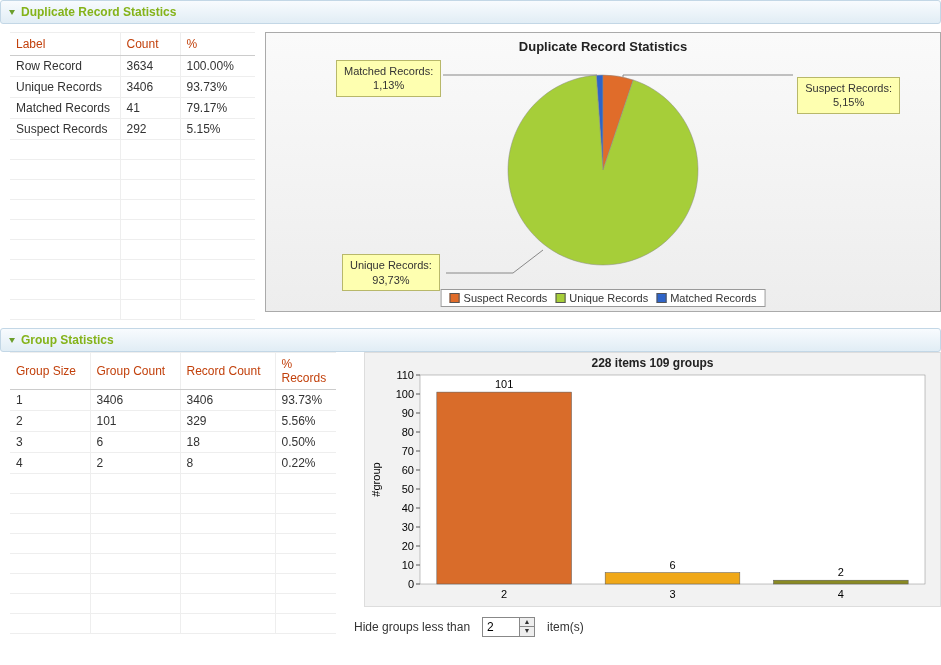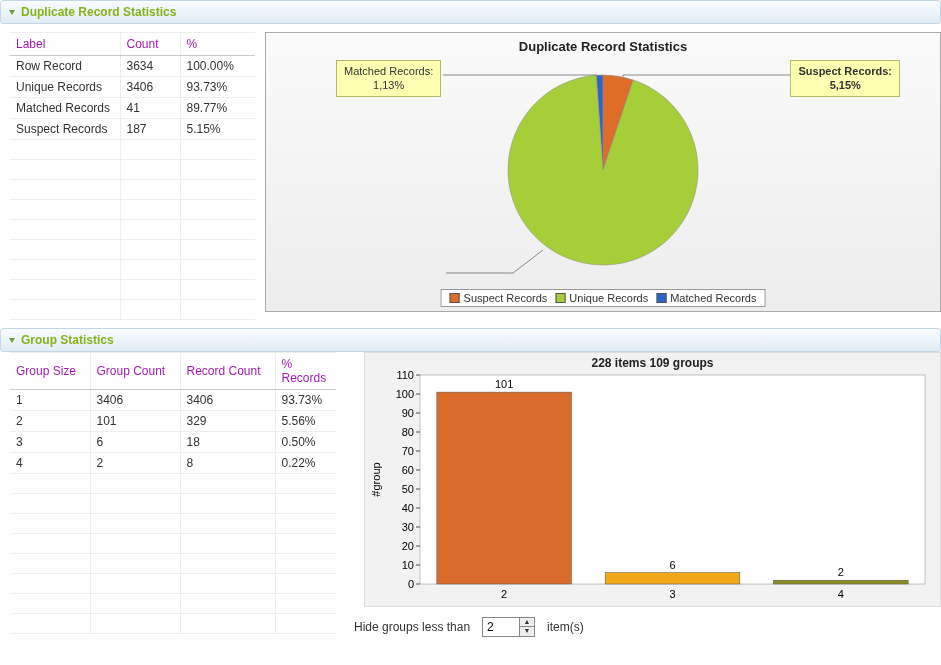--- a/index.html
+++ b/index.html
@@ -18,21 +18,21 @@
     width: 0; height: 0;
     border-left: 3px solid transparent;
     border-right: 3px solid transparent;
     border-top: 5px solid #6b9e2c;
   }
   .panel-header .title { color: #85b31a; font-weight: bold; }
 
   .dup-body { display: flex; padding: 8px 0 0 0; }
   .dup-table { width: 245px; margin-left: 10px; }
   .tbl { width: 100%; border-collapse: collapse; table-layout: fixed; }
-  .tbl th { text-align: left; font-weight: normal; padding: 4px 6px; border-bottom: 1px solid #ccc; border-right: 1px solid #eee; border-top: 1px solid #eee; background:#fff; color:#a21caf; }
+  .tbl th { text-align: left; font-weight: normal; padding: 4px 6px; border-bottom: 1px solid #ccc; border-right: 1px solid #eee; border-top: 1px solid #eee; background:#fff; color:#c2410c; }
   .tbl td { padding: 3px 6px; border-bottom: 1px solid #eee; border-right: 1px solid #eee; height: 20px; }
   .tbl td.empty-row { height: 20px; }
   .tbl td:last-child, .tbl th:last-child { border-right: none; }
 
   .chart-pie-box {
     margin-left: 10px; flex: 1; border: 1px solid #aaa;
     background: linear-gradient(to bottom, #fafafa, #ededed);
     position: relative; height: 280px;
   }
   .chart-title { text-align: center; font-weight: bold; padding: 6px; color: #222; font-size: 13px; }
@@ -100,25 +100,25 @@
             <td>100.00%</td>
           </tr>
           <tr>
             <td>Unique Records</td>
             <td>3406</td>
             <td>93.73%</td>
           </tr>
           <tr>
             <td>Matched Records</td>
             <td>41</td>
-            <td>89.77%</td>
+            <td>79.17%</td>
           </tr>
           <tr>
             <td>Suspect Records</td>
-            <td>187</td>
+            <td>292</td>
             <td>5.15%</td>
           </tr>
           <tr>
             <td class="empty-row"></td>
             <td class="empty-row"></td>
             <td class="empty-row"></td>
           </tr>
           <tr>
             <td class="empty-row"></td>
             <td class="empty-row"></td>
@@ -175,23 +175,27 @@
           <line x1="355" y1="17" x2="355" y2="15" stroke="#888" stroke-width="1"></line>
           <line x1="355" y1="15" x2="525" y2="15" stroke="#888" stroke-width="1"></line>
           <line x1="275" y1="190" x2="245" y2="213" stroke="#888" stroke-width="1"></line>
           <line x1="245" y1="213" x2="178" y2="213" stroke="#888" stroke-width="1"></line>
         </svg>
 
       <div class="callout" style="top:0; left:70px;">
         <span>Matched Records:</span>
         <span class="pct">1,13%</span>
       </div>
-      <div class="callout" style="top:0; right:40px;font-weight:bold;">
+      <div class="callout" style="top:17px; right:40px;">
         <span>Suspect Records:</span>
         <span class="pct">5,15%</span>
+      </div>
+      <div class="callout" style="bottom:-11px; left:76px;">
+        <span>Unique Records:</span>
+        <span class="pct">93,73%</span>
       </div>
     </div>
     <div class="legend">
       <span class="item">
           <span class="sw" style="background:#e06c2a"></span>
           <span>Suspect Records</span>
         </span>
       <span class="item">
           <span class="sw" style="background:#a6ce39"></span>
           <span>Unique Records</span>

